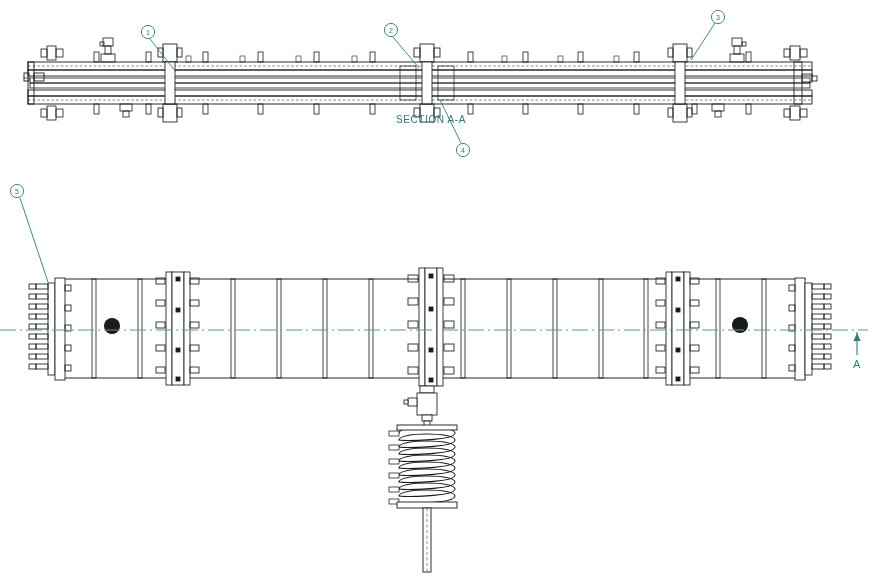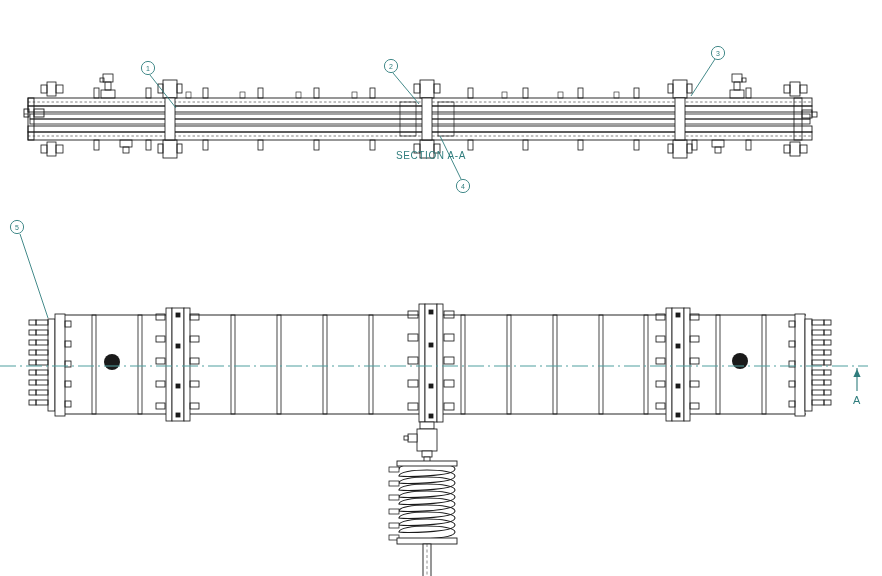--- a/index.html
+++ b/index.html
@@ -14,21 +14,20 @@
     overflow: hidden;
     position: relative;
   }
   #drawing-root {
     position: absolute;
     left: 0;
     top: 0;
     width: 882px;
     height: 428px;
     background: #ffffff;
-    margin-top: 36px;
   }
   svg.cad {
     position: absolute;
     left: 0;
     top: 0;
     display: block;
   }
   .sec-label {
     position: absolute;
     font-family: "Liberation Sans", sans-serif;

